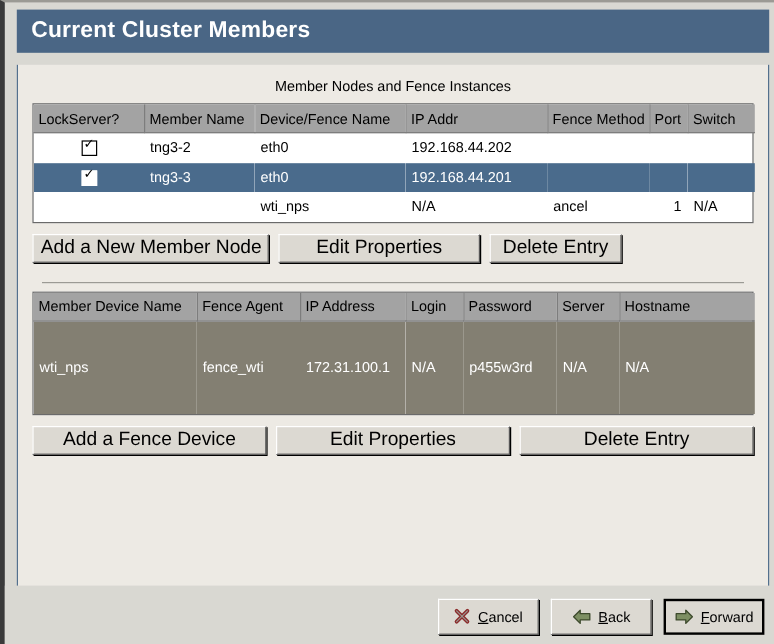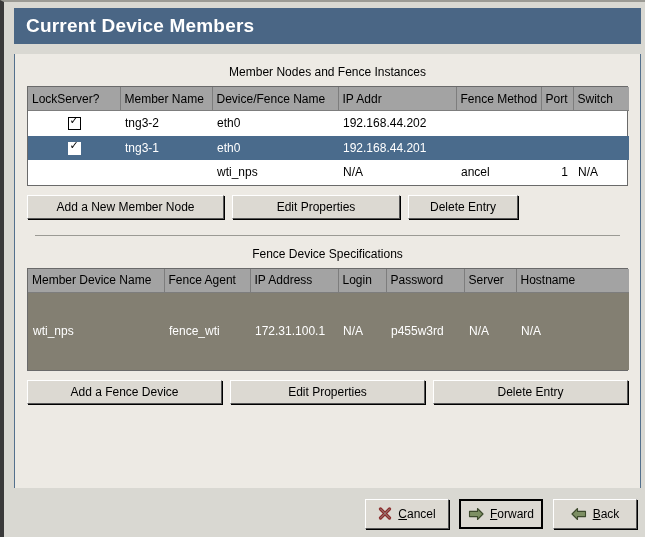--- a/index.html
+++ b/index.html
@@ -129,21 +129,21 @@
     display: flex;
     margin: 9px 12px 0 12px;
     gap: 8px;
   }
   .btn {
     background: #dcd9d2;
     border: 1px solid #ffffff;
     border-right-color: #555;
     border-bottom-color: #555;
     box-shadow: 1px 1px 0 #000;
-    font-size: 12px;
+    font-size: 16px;
     font-family: "Liberation Sans", sans-serif;
     color: #000;
     height: 24px;
     line-height: 22px;
     text-align: center;
     box-sizing: border-box;
     cursor: default;
     padding: 0 6px;
     white-space: nowrap;
     overflow: hidden;
@@ -197,21 +197,21 @@
   .navbtn .lbl u { text-decoration: underline; }
 
   .ico { display: inline-block; line-height: 0; }
 </style>
 </head>
 <body>
 
 <div class="window">
 
   <div class="titlebar">
-    <span class="title">Current Device Members</span>
+    <span class="title">Current Cluster Members</span>
   </div>
 
   <div class="panel">
 
     <div class="section-title">Member Nodes and Fence Instances</div>
 
     <div class="table-wrap">
       <table class="grid">
         <colgroup>
           <col style="width:92px">
@@ -242,21 +242,21 @@
             <td>eth0</td>
             <td>192.168.44.202</td>
             <td></td>
             <td class="right"></td>
             <td></td>
           </tr>
           <tr class="row-selected-blue">
             <td class="center">
               <span class="cbox"><span class="tick">✓</span></span>
             </td>
-            <td>tng3-1</td>
+            <td>tng3-3</td>
             <td>eth0</td>
             <td>192.168.44.201</td>
             <td></td>
             <td class="right"></td>
             <td></td>
           </tr>
           <tr>
             <td class="center"></td>
             <td></td>
             <td>wti_nps</td>
@@ -270,21 +270,20 @@
     </div>
 
     <div class="btnrow r1">
       <div class="btn">Add a New Member Node</div>
       <div class="btn">Edit Properties</div>
       <div class="btn">Delete Entry</div>
     </div>
 
     <div class="separator"></div>
 
-    <div class="section-title">Fence Device Specifications</div>
 
     <div class="table-wrap">
       <table class="grid">
         <colgroup>
           <col style="width:136px">
             <col style="width:86px">
             <col style="width:88px">
           <col style="width:48px">
             <col style="width:78px">
             <col style="width:52px">
@@ -329,34 +328,34 @@
       <div class="navbtn">
         <span class="ico">
           <svg width="14" height="14" viewBox="0 0 14 14">
             <path d="M2.5 2 L11.5 11 M11.5 2 L2.5 11" stroke="#8c2b2b" stroke-width="3.2" stroke-linecap="round" fill="none"></path>
             <path d="M2.5 2 L11.5 11 M11.5 2 L2.5 11" stroke="#9b9a94" stroke-width="0.9" stroke-linecap="round" fill="none"></path>
           </svg>
         </span>
         <span class="lbl"><u>C</u><span>ancel</span></span>
       </div>
 
+      <div class="navbtn">
+        <span class="ico">
+          <svg width="16" height="14" viewBox="0 0 16 14">
+            <path d="M6.5 1.5 L1 7 L6.5 12.5 L6.5 9.6 L14.5 9.6 L14.5 4.4 L6.5 4.4 Z" fill="#7d8f63" stroke="#3d4a2d" stroke-width="1.1" stroke-linejoin="round"></path>
+          </svg>
+        </span>
+        <span class="lbl"><u>B</u><span>ack</span></span>
+      </div>
+
       <div class="navbtn default">
         <span class="ico">
           <svg width="16" height="14" viewBox="0 0 16 14">
             <path d="M9.5 1.5 L15 7 L9.5 12.5 L9.5 9.6 L1.5 9.6 L1.5 4.4 L9.5 4.4 Z" fill="#7d8f63" stroke="#3d4a2d" stroke-width="1.1" stroke-linejoin="round"></path>
           </svg>
         </span>
         <span class="lbl"><u>F</u><span>orward</span></span>
       </div>
 
-      <div class="navbtn">
-        <span class="ico">
-          <svg width="16" height="14" viewBox="0 0 16 14">
-            <path d="M6.5 1.5 L1 7 L6.5 12.5 L6.5 9.6 L14.5 9.6 L14.5 4.4 L6.5 4.4 Z" fill="#7d8f63" stroke="#3d4a2d" stroke-width="1.1" stroke-linejoin="round"></path>
-          </svg>
-        </span>
-        <span class="lbl"><u>B</u><span>ack</span></span>
-      </div>
-
     </div>
   </div>
 
 </div>
 
 </body></html>

